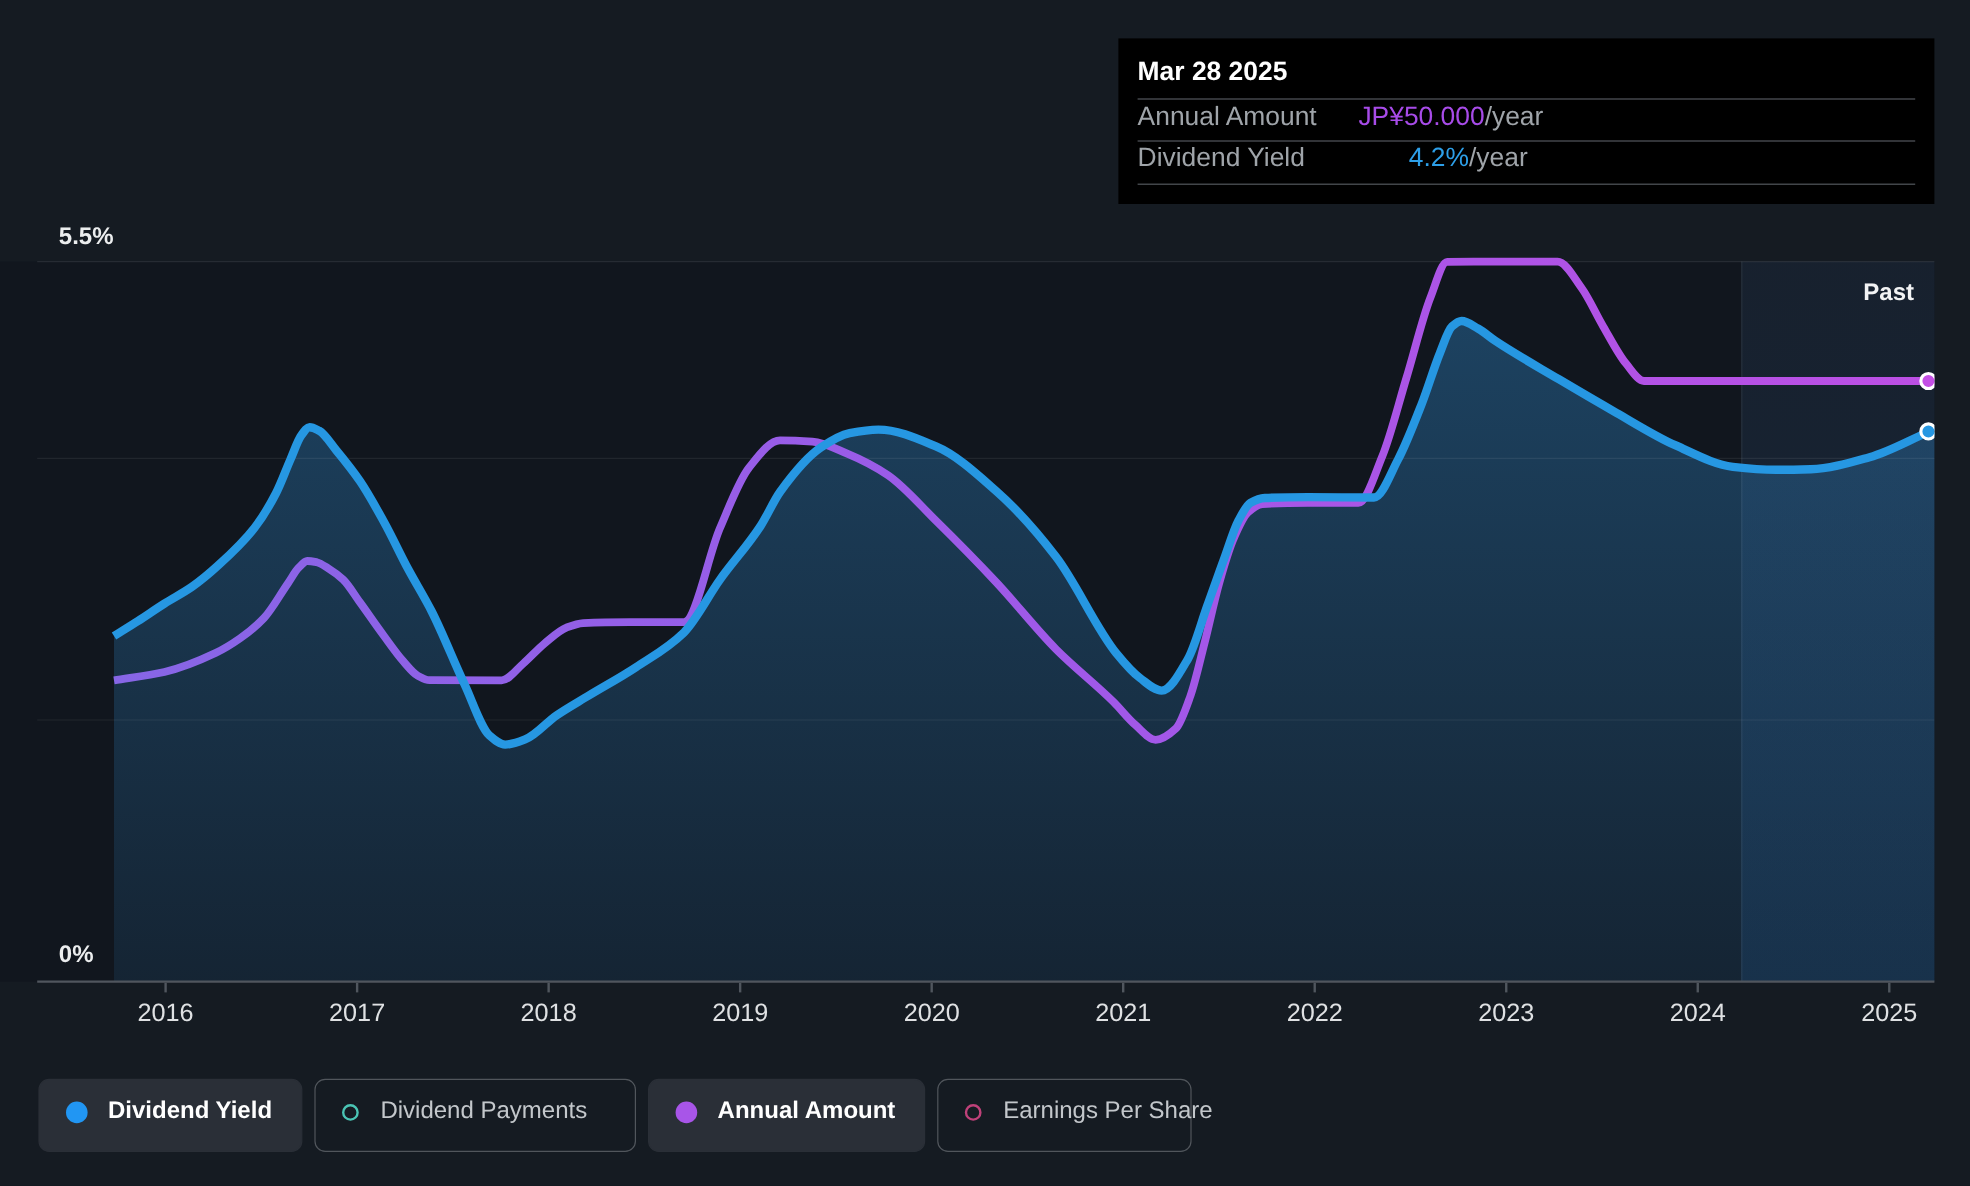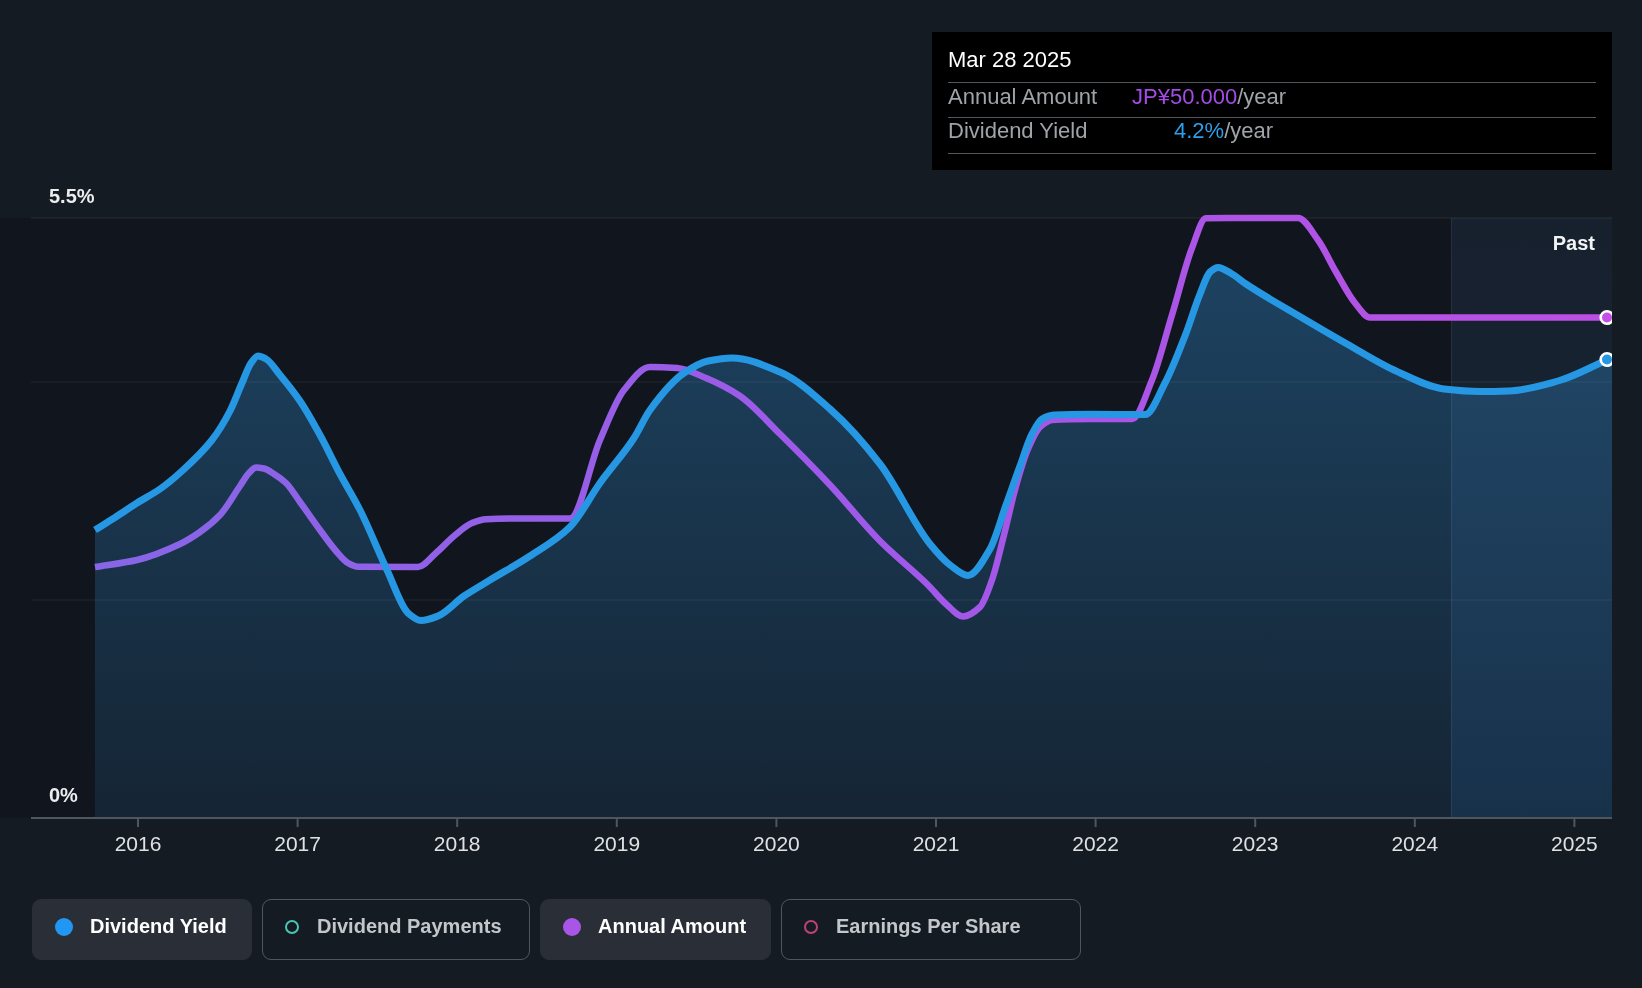--- a/index.html
+++ b/index.html
@@ -1,25 +1,25 @@
 <!DOCTYPE html>
 <html><head>
 <meta charset="utf-8">
 <style>
   html,body{margin:0;padding:0;background:#151B22;width:1642px;height:988px;overflow:hidden;}
   body{font-family:"Liberation Sans",sans-serif;position:relative;}
   .tooltip{position:absolute;left:932px;top:32px;width:680px;height:138px;background:#000;z-index:5;}
-  .tt-title{position:absolute;left:16px;top:8px;font-size:22px;font-weight:normal;color:#fff;line-height:40px;}
+  .tt-title{position:absolute;left:16px;top:8px;font-size:22px;font-weight:bold;color:#fff;line-height:40px;}
   .tt-sep{position:absolute;left:16px;right:16px;height:1px;background:#53575d;}
   .tt-row{position:absolute;left:16px;right:16px;height:34px;font-size:22px;color:#9fa4a9;line-height:34px;}
   .tt-val{position:absolute;left:184px;top:0;}
   .legend{position:absolute;left:32px;top:899px;height:61px;display:flex;z-index:5;}
   .lbtn{height:61px;border-radius:9px;display:flex;align-items:center;font-size:20px;margin-right:10px;box-sizing:border-box;white-space:nowrap;padding-bottom:6px;}
   .lbtn.active{background:#2A2F37;color:#fff;font-weight:bold;border:1px solid #2A2F37;}
-  .lbtn.inactive{background:transparent;color:#c3c7cb;font-weight:bold;border:1.5px solid #51565c;}
+  .lbtn.inactive{background:transparent;color:#c3c7cb;font-weight:normal;border:1.5px solid #51565c;}
   .dot{width:18px;height:18px;border-radius:50%;margin-left:22px;margin-right:17px;flex:none;}
   .ring{width:10px;height:10px;border-radius:50%;margin-left:22px;margin-right:18px;border:2.5px solid;flex:none;}
 </style>
 </head>
 <body>
 <svg width="1642" height="988" viewBox="0 0 1642 988" style="position:absolute;left:0;top:0;">
   <defs>
     <linearGradient id="areagrad" x1="0" y1="268" x2="0" y2="818" gradientUnits="userSpaceOnUse">
       <stop offset="0" stop-color="#2E84C4" stop-opacity="0.40"></stop>
       <stop offset="1" stop-color="#2E84C4" stop-opacity="0.13"></stop>
@@ -103,17 +103,17 @@
       <span>Dividend Yield</span>
     </div>
   <div class="lbtn inactive" style="width:268px;">
       <div class="ring" style="border-color:#4AC4B4;"></div>
       <span>Dividend Payments</span>
     </div>
   <div class="lbtn active" style="width:231px;">
       <div class="dot" style="background:#A855E8;"></div>
       <span>Annual Amount</span>
     </div>
-  <div class="lbtn inactive" style="width:300px;">
+  <div class="lbtn inactive" style="width:212px;">
       <div class="ring" style="border-color:#BE4179;"></div>
       <span>Earnings Per Share</span>
     </div>
 </div>
 
 </body></html>

